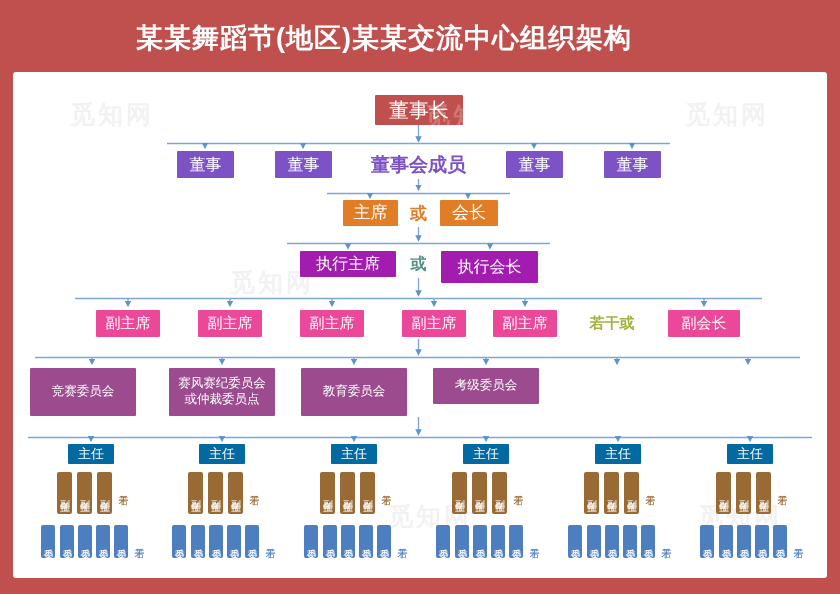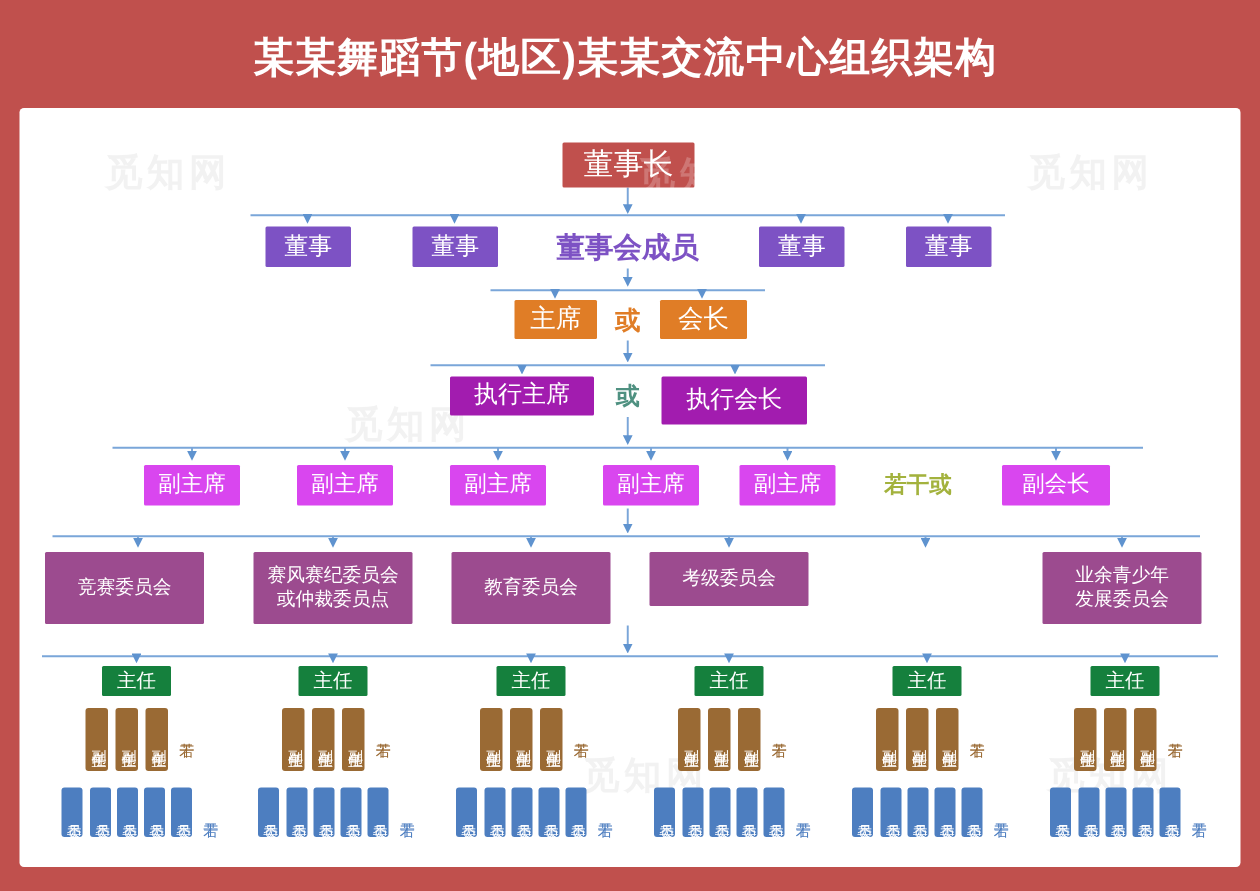--- a/index.html
+++ b/index.html
@@ -5,43 +5,42 @@
   html,body{margin:0;padding:0;}
   .canvas{
     position:relative; width:840px; height:594px; overflow:hidden;
     background:#c0504d;
     font-family:"Liberation Sans","DejaVu Sans",sans-serif;
   }
   .page-title{
     position:absolute; left:0; top:20px; width:768px;
     text-align:center; color:#ffffff; font-size:27px; font-weight:700;
     letter-spacing:1px;
-    margin-left:33px;
   }
   .panel{
     position:absolute; left:13px; top:72px; width:814px; height:506px;
     background:#ffffff; border-radius:3px;
   }
   .connectors{position:absolute; left:0; top:0;}
   .wm{
     position:absolute; font-size:25px; font-weight:700; letter-spacing:3px;
     color:rgba(130,130,130,0.10); user-select:none; white-space:nowrap;
   }
   .wm.on-red{color:rgba(255,255,255,0.22);}
   .box{
     position:absolute; display:flex; align-items:center; justify-content:center;
     color:#fff; text-align:center; line-height:1.25; border-radius:1px;
   }
   .c-red{background:#c0504d}
   .c-purple{background:#7d52c4}
   .c-orange{background:#e07d26}
   .c-teal{background:#a21caf}
-  .c-olive{background:#d946ef}
+  .c-olive{background:#ec4899}
   .c-magenta{background:#9c4b8f}
-  .c-orchid{background:#15803d}
+  .c-orchid{background:#0369a1}
   .c-brown{background:#9a6a34}
   .c-blue{background:#4d7ec0}
   .label{
     position:absolute; display:flex; align-items:center; justify-content:center;
     text-align:center; font-weight:700;
   }
   .t-purple{color:#7d52c4}
   .t-orange{color:#e07d26}
   .t-teal{color:#4f9181}
   .t-olive{color:#a3b23d}
@@ -157,24 +156,20 @@
     <span></span>
   </div>
   <div class="box c-magenta committee" style="left:169px;top:368px;width:106px;height:48px;font-size:12.5px;flex-direction:column">
     <span>赛风赛纪委员会</span>
     <span>或仲裁委员点</span>
   </div>
   <div class="box c-magenta committee" style="left:433px;top:368px;width:106px;height:36px;font-size:12.5px;flex-direction:column">
     <span>考级委员会</span>
     <span></span>
   </div>
-  <div class="box c-magenta committee" style="left:695px;top:368px;width:106px;height:48px;font-size:12.5px;flex-direction:column">
-    <span>业余青少年</span>
-    <span>发展委员会</span>
-  </div>
 
   <div id="groups">
       <div class="group" style="left: 25px; top: 443px;">
         <div class="box c-orchid" style="left: 43px; top: 1px; width: 46px; height: 20px; font-size: 13px;">主任</div>
         <div class="vbox c-brown" style="left: 32px; top: 29px; width: 15px; height: 42px; font-size: 10px;">副主任</div>
         <div class="vbox c-brown" style="left: 52px; top: 29px; width: 15px; height: 42px; font-size: 10px;">副主任</div>
         <div class="vbox c-brown" style="left: 72px; top: 29px; width: 15px; height: 42px; font-size: 10px;">副主任</div>
         <div class="vtext t-brown" style="left: 92px; top: 31px; width: 12px; height: 28px; font-size: 10px;">若干</div>
         <div class="vbox c-blue" style="left: 16px; top: 82px; width: 14px; height: 33px; font-size: 10px;">委员</div>
         <div class="vbox c-blue" style="left: 35px; top: 82px; width: 14px; height: 33px; font-size: 10px;">委员</div>

